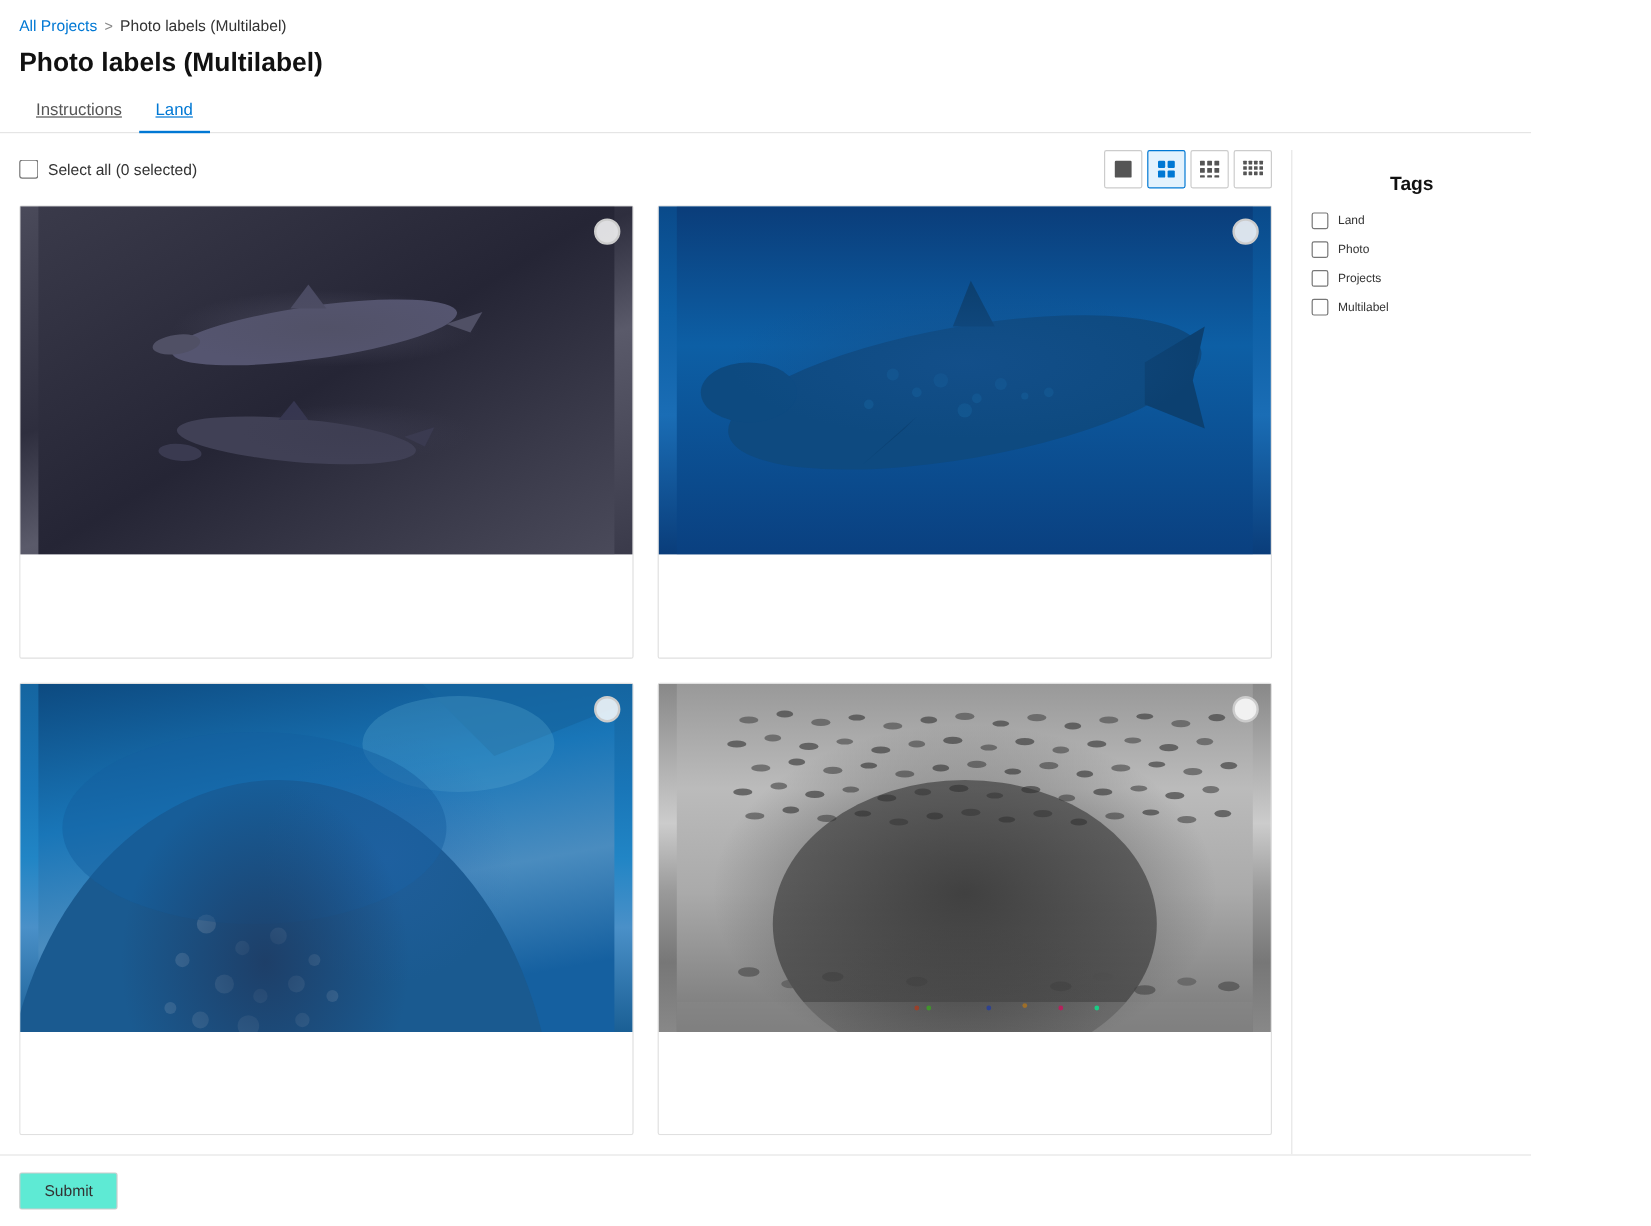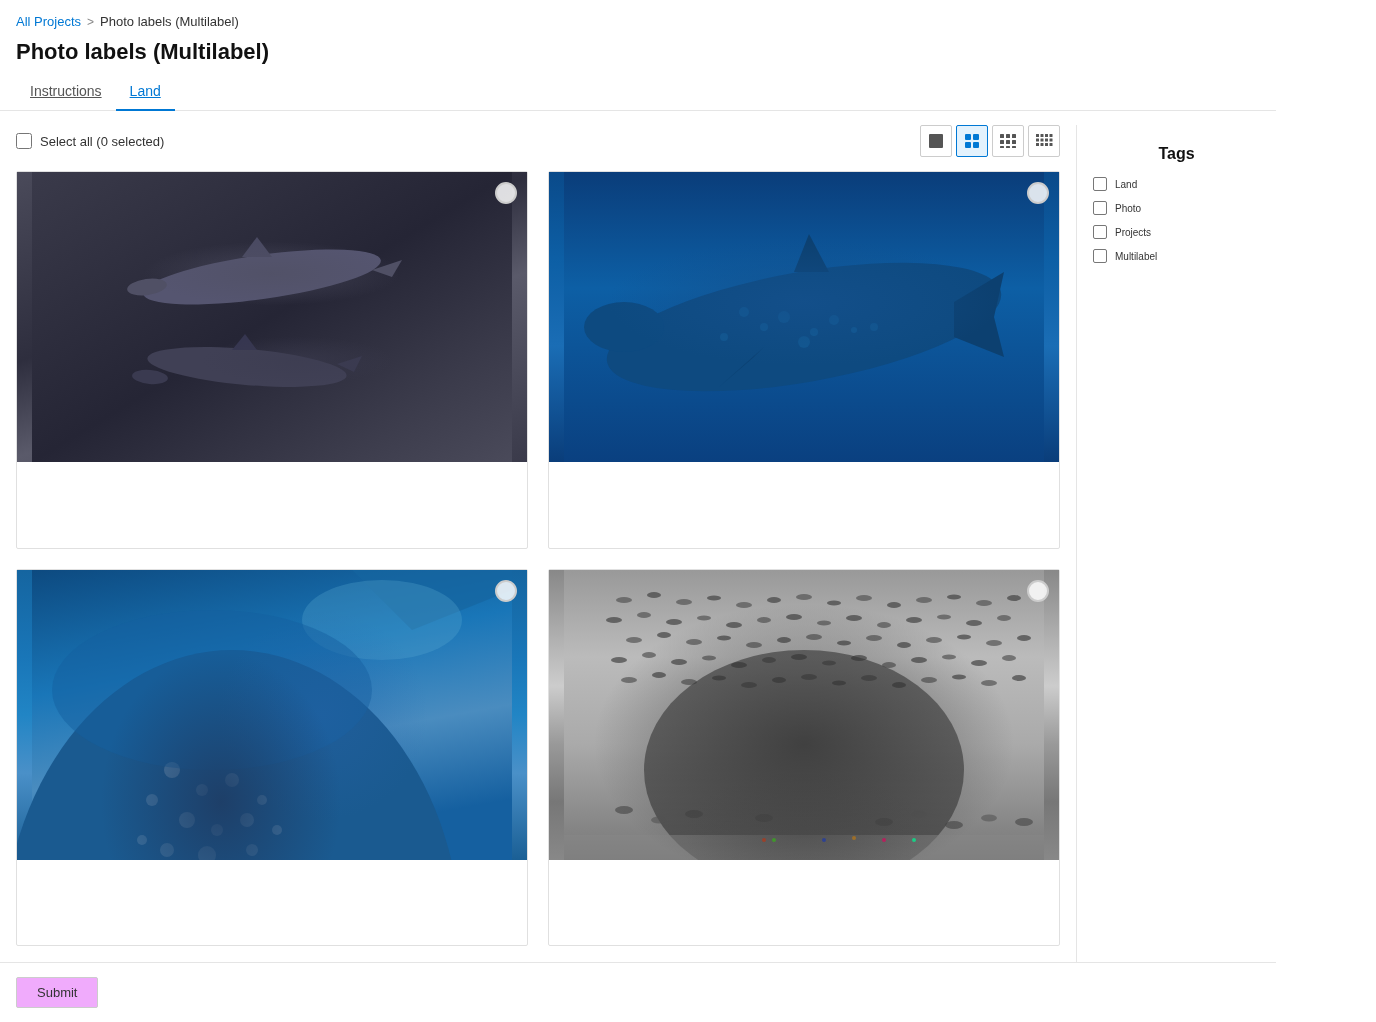--- a/index.html
+++ b/index.html
@@ -243,21 +243,21 @@
       font-size: 10px;
       color: #333;
     }
 
     .footer {
       padding: 14px 16px;
       border-top: 1px solid #e5e5e5;
     }
     .submit-btn {
       padding: 7px 20px;
-      background: #f0abfc;
+      background: #5eead4;
       border: 1px solid #ccc;
       border-radius: 2px;
       cursor: pointer;
       font-size: 13px;
       color: #333;
     }
 
     .view-icon-svg { width: 18px; height: 18px; }
   </style>
 </head>

